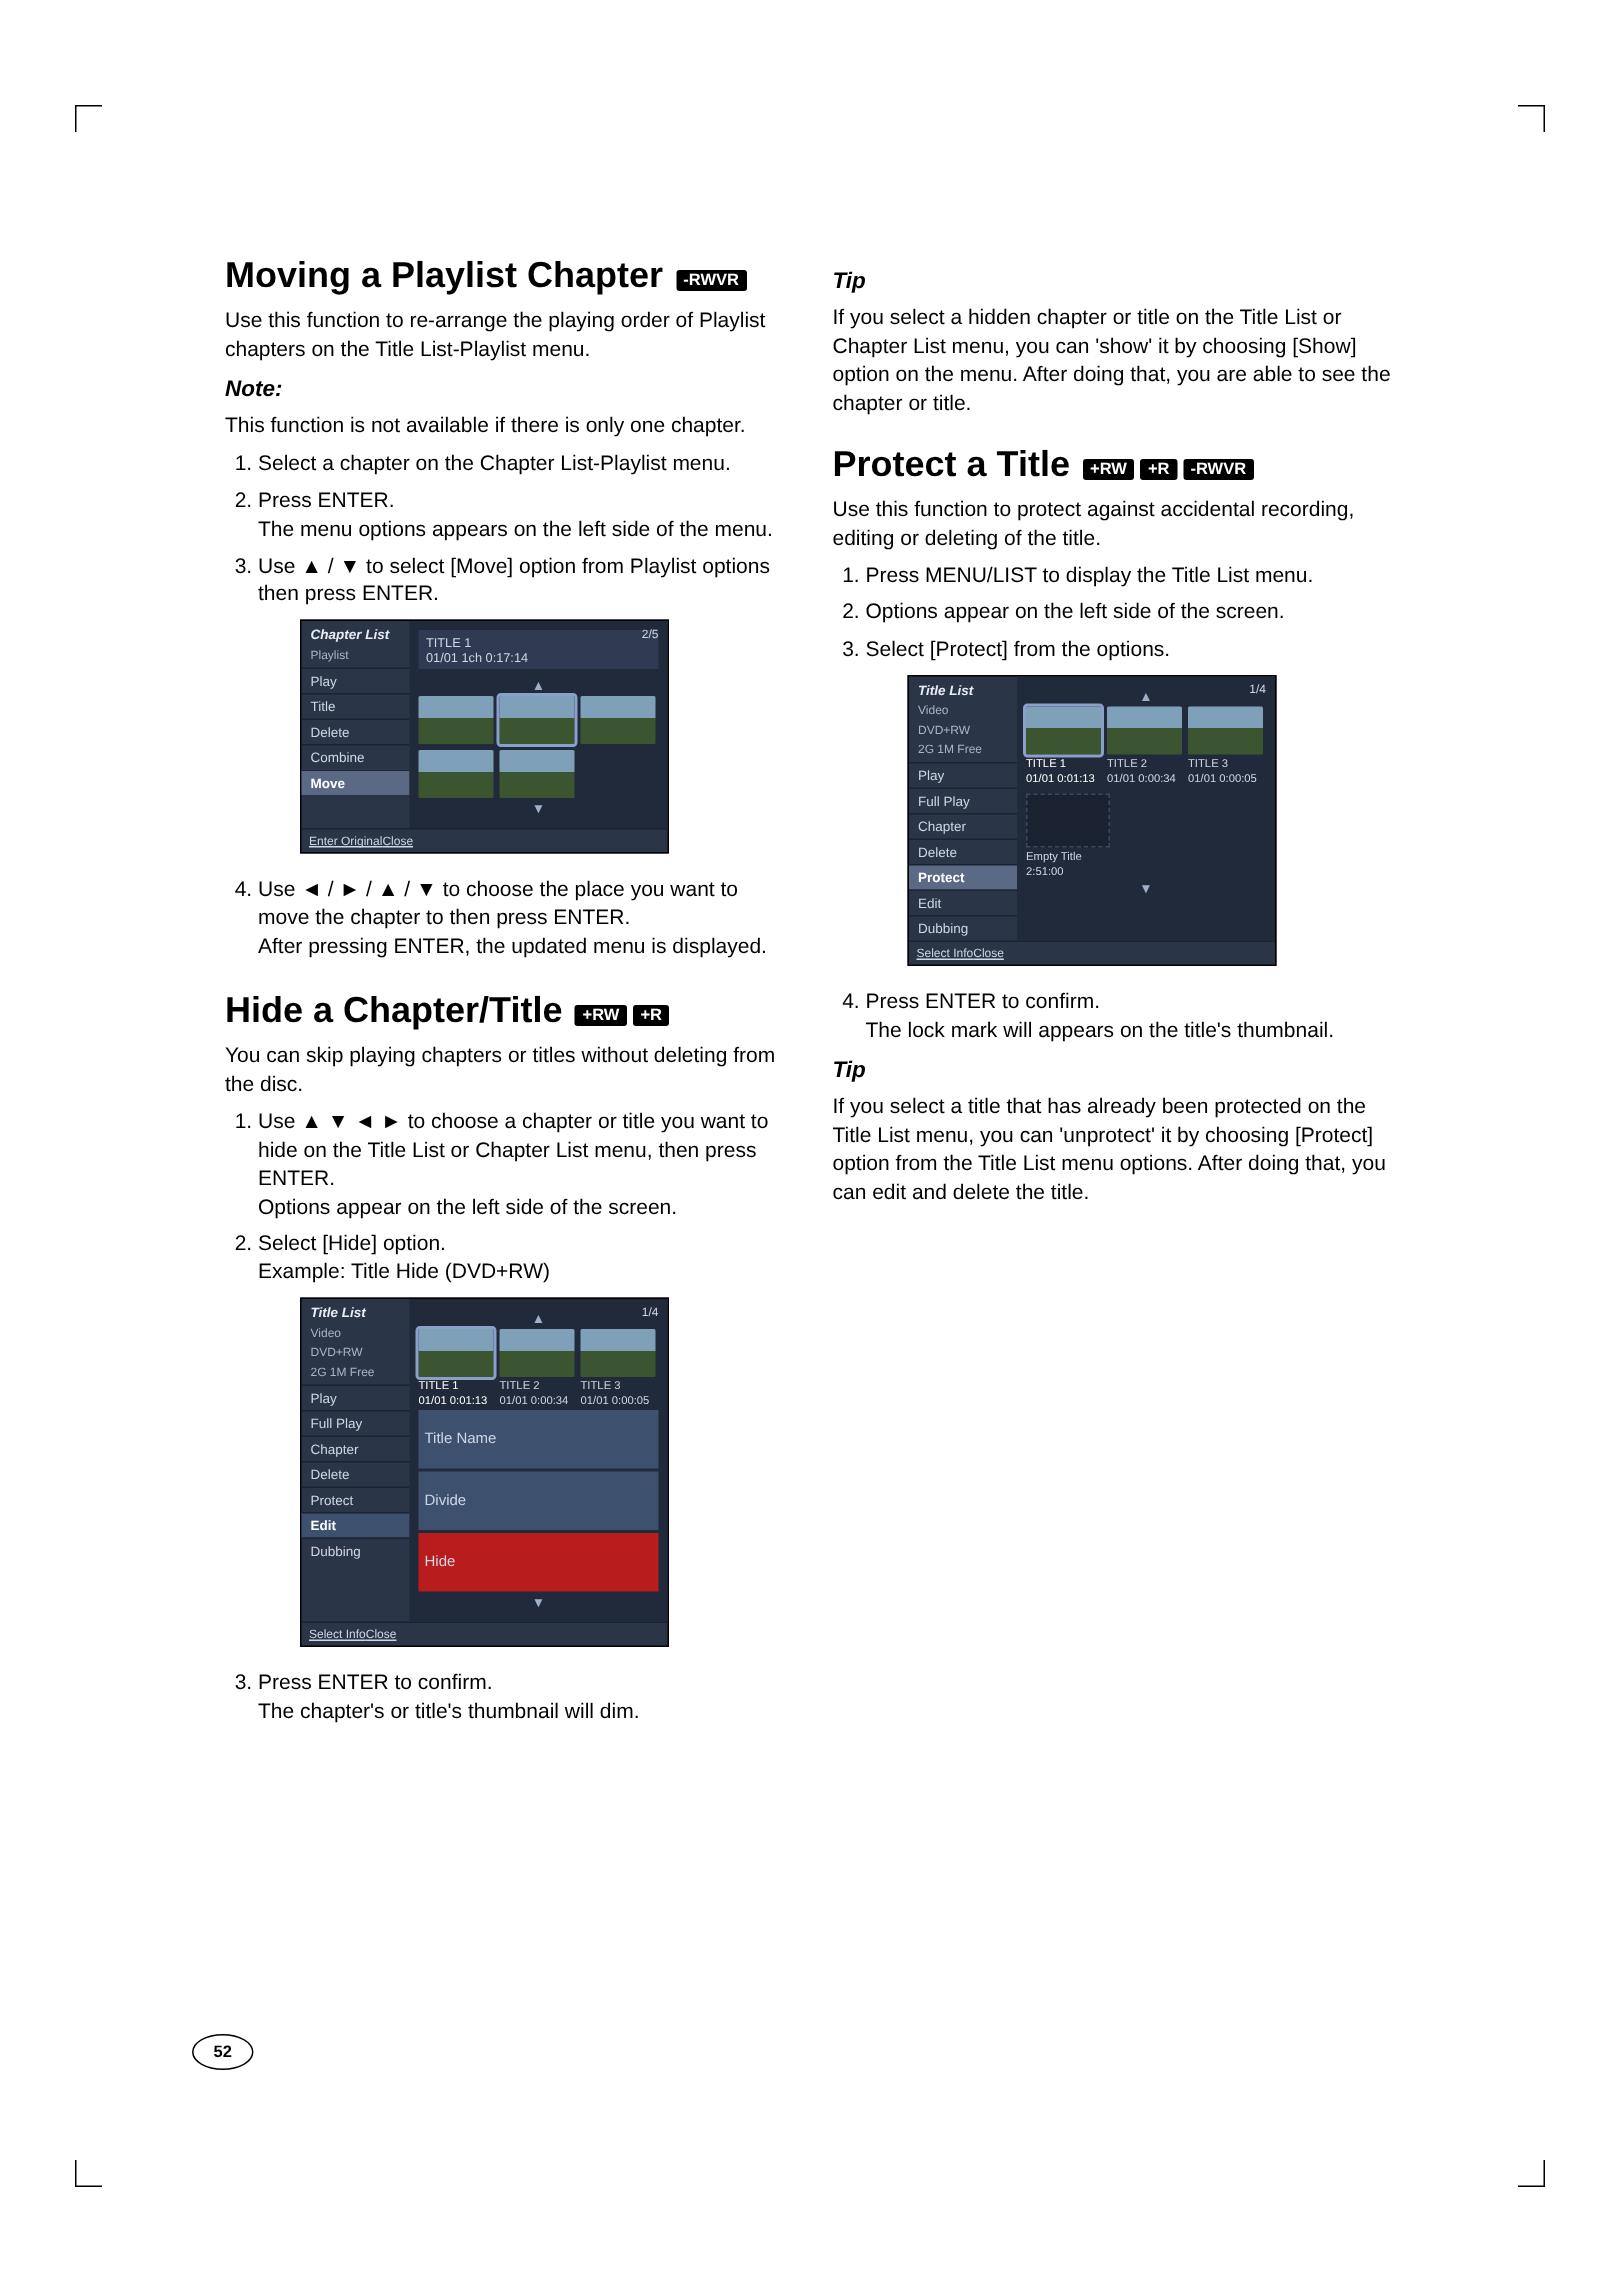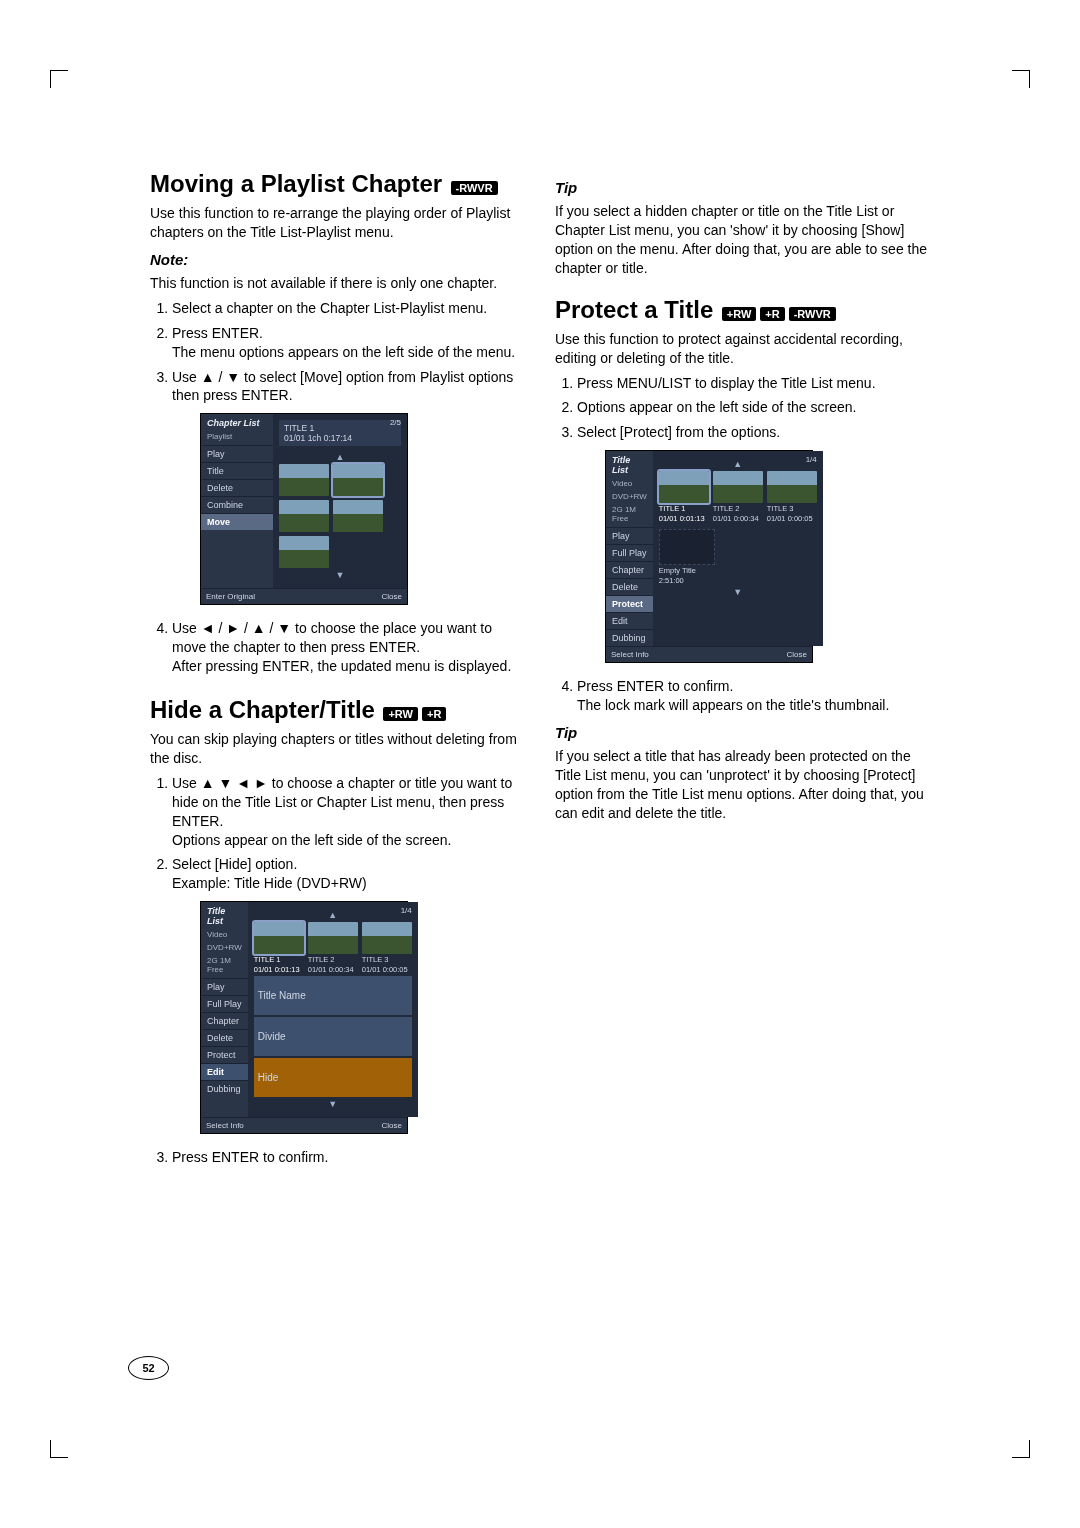--- a/index.html
+++ b/index.html
@@ -48,21 +48,21 @@
 
   ol { list-style: decimal; padding-left: 22px; margin-top: 6px; }
   ol li { font-size: 14px; line-height: 1.35; margin-bottom: 6px; }
   ol li .sub { display: block; }
 
   .section-block { margin-bottom: 20px; }
   .heading-row { margin-bottom: 6px; }
 
   
   .shot {
-    width: 208px;
+    width: 246px;
     margin: 8px auto 14px 50px;
     background: #2a3548;
     border: 1px solid #000;
     color: #cfd6e4;
     font-size: 9px;
   }
   .shot .sh-head { display:flex; }
   .shot .sh-side {
     width: 72px;
     display: flex; flex-direction: column;
@@ -78,21 +78,21 @@
   .shot .thumbs { display:flex; gap:4px; flex-wrap:wrap;}
   .shot .thumb {
     width: 56px; height: 36px;
     background: linear-gradient(#7ea0b8 45%, #3b5530 45%);
     border-radius:1px;
     position:relative;
   }
   .shot .thumb.sm { width:50px; height:32px;}
   .shot .thumb.selthumb { outline:2px solid #8aa0c8;}
   .shot .tcap { font-size:7.5px; color:#cfd6e4; margin-top:1px;}
-  .shot .sh-foot { display:flex; justify-content:space-between; padding:3px 5px; border-top:1px solid #1b2332; font-size:8px;}
+  .shot .sh-foot { display:flex; justify-content:flex-start; padding:3px 5px; border-top:1px solid #1b2332; font-size:8px;text-decoration:underline;}
   .shot .badge-top { position:absolute; top:4px; right:6px; font-size:8px;}
   .shot .row3 .cell{ display:flex; flex-direction:column; align-items:flex-start;}
   .shot .row3 { display:flex; gap:4px;}
   .shot .row3 .cell.sel .tcap{color:#fff;}
   .shot .subrow{ background:#3d516f; padding:14px 4px; font-size:10px; margin-top:2px;}
   .shot .empty { width:56px; height:36px; background:#1a2232; border:1px dashed #3a475e;}
   .shot .pager { text-align:center; font-size:9px; padding:2px 0;}
   .shot .arrow { color:#9fb0cc;}
 
   .arrow-ch { font-family: Arial; }
@@ -226,32 +226,32 @@
                 <div class="tcap"><span>01/01</span> <span>0:00:34</span></div>
               </div>
               <div class="cell">
                 <div class="thumb sm"></div>
                 <div class="tcap"><span>TITLE 3</span></div>
                 <div class="tcap"><span>01/01</span> <span>0:00:05</span></div>
               </div>
             </div>
             <div class="subrow">Title Name</div>
             <div class="subrow">Divide</div>
-            <div class="subrow" style="background:#a16207">Hide</div>
+            <div class="subrow" style="background:#b91c1c">Hide</div>
             <div class="pager arrow">▼</div>
           </div>
         </div>
         <div class="sh-foot">
           <span>Select        Info</span>
           <span>Close</span>
         </div>
       </div>
 
       <ol start="3">
-        <li><span>Press ENTER to confirm.</span></li>
+        <li><span>Press ENTER to confirm.</span><span class="sub">The chapter's or title's thumbnail will dim.</span></li>
       </ol>
     </div>
   </div>
 
   <div class="col">
     <p class="tip-h">Tip</p>
     <p>If you select a hidden chapter or title on the Title List or Chapter List menu, you can 'show' it by choosing [Show] option on the menu. After doing that, you are able to see the chapter or title.</p>
 
     <div class="section-block" style="margin-top:18px">
       <div class="heading-row">

